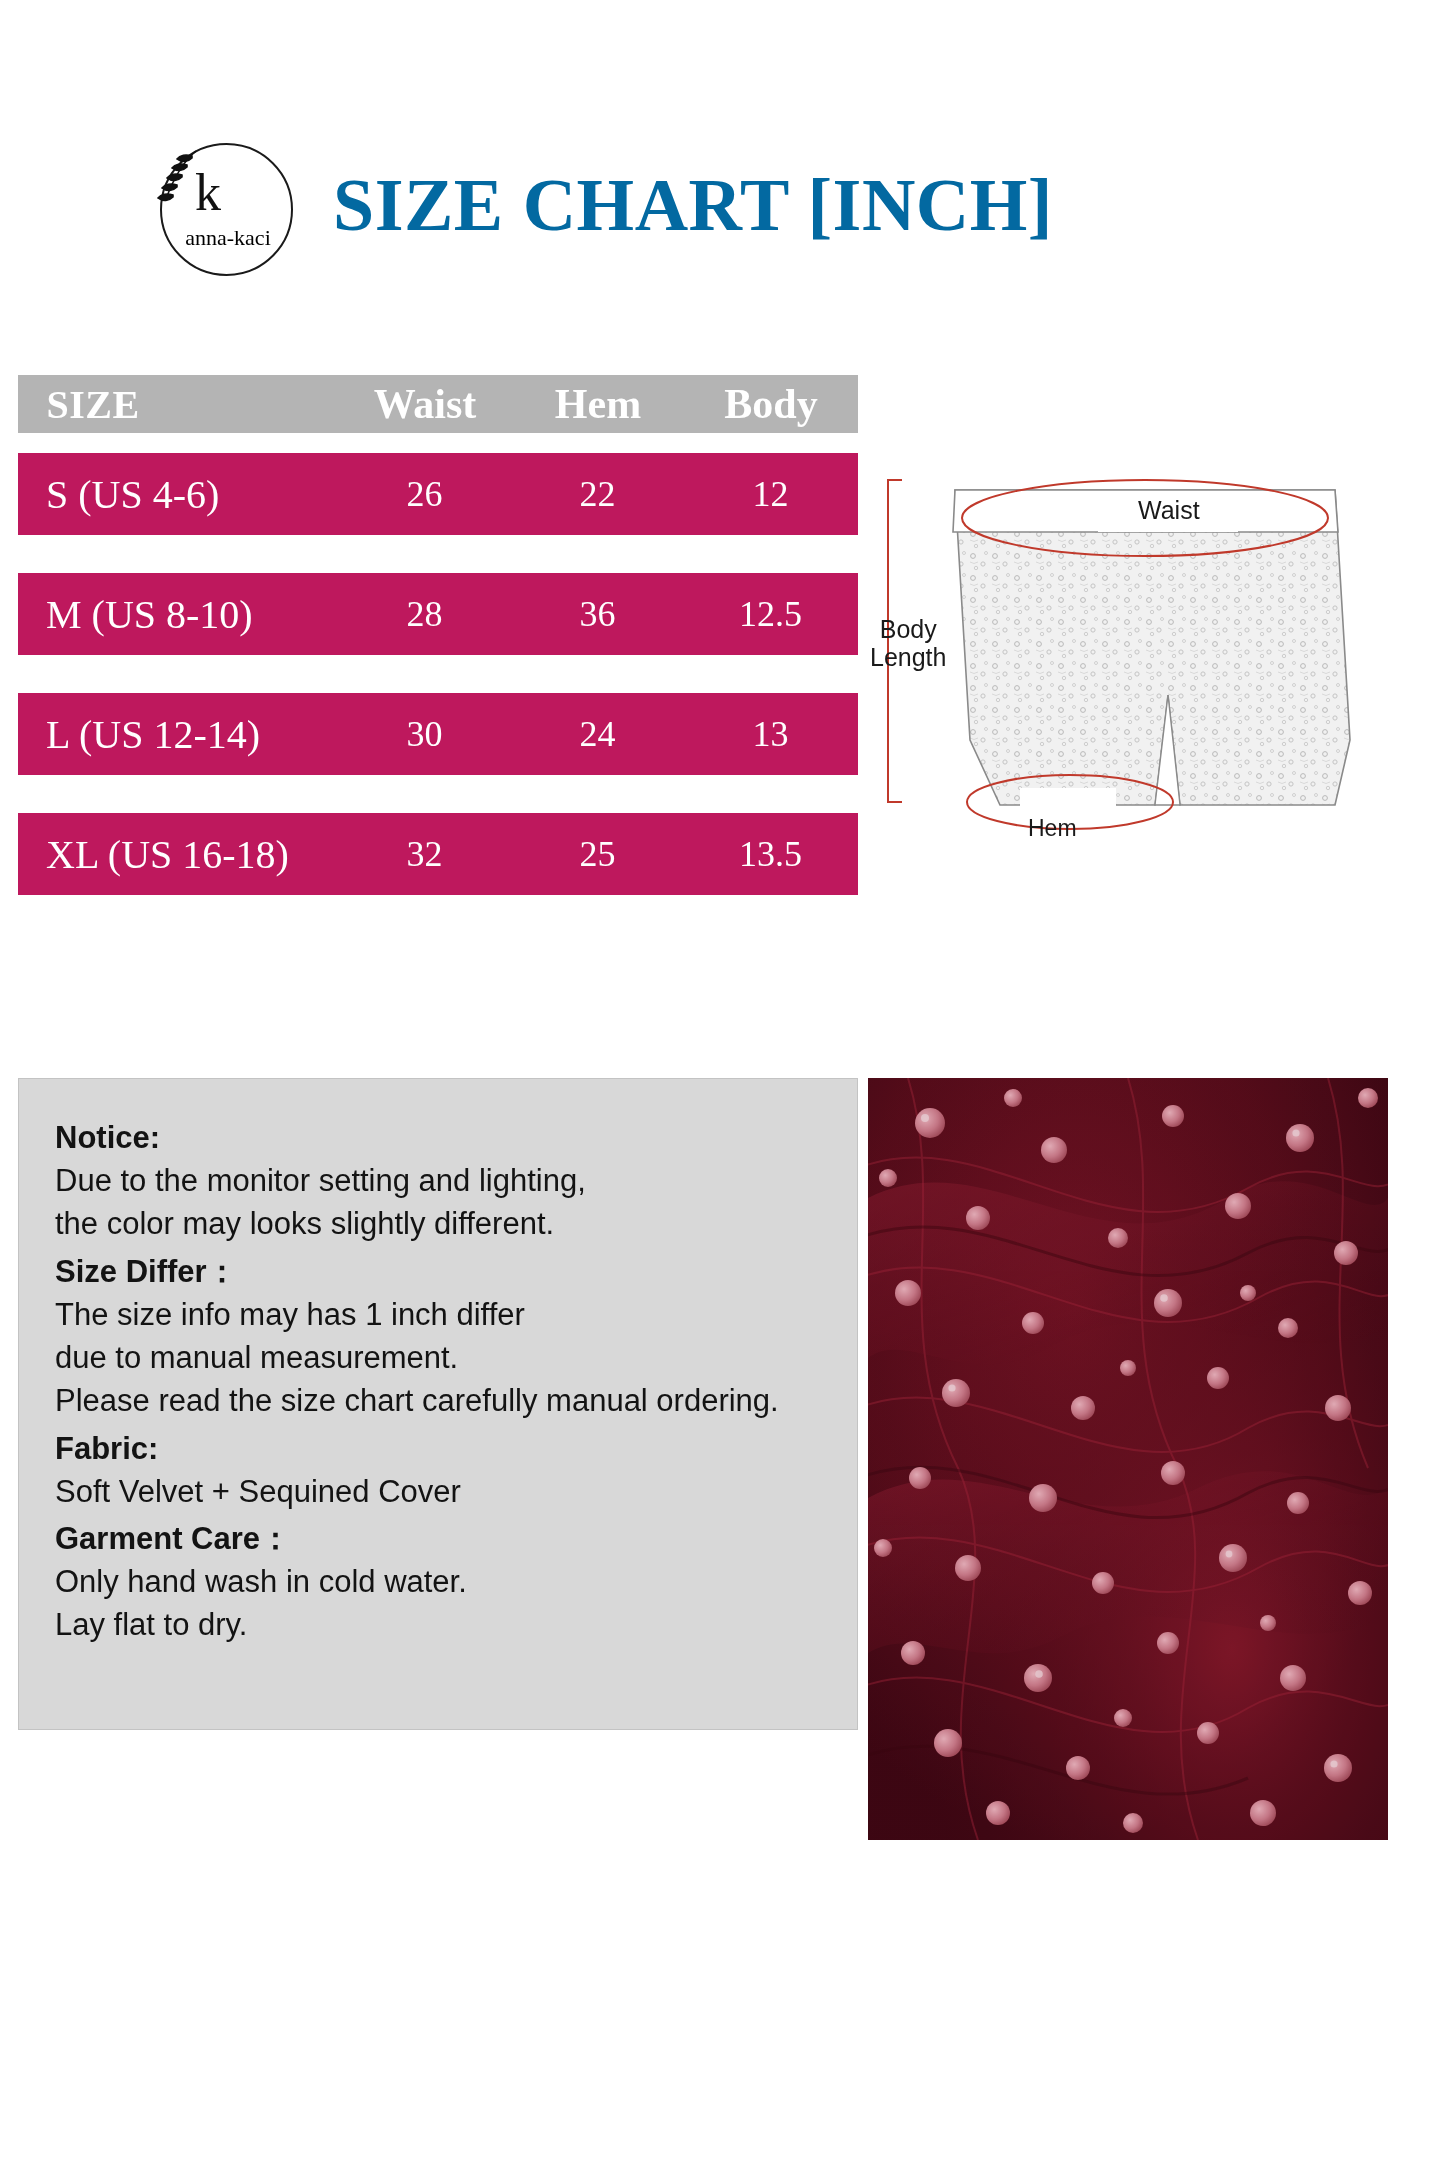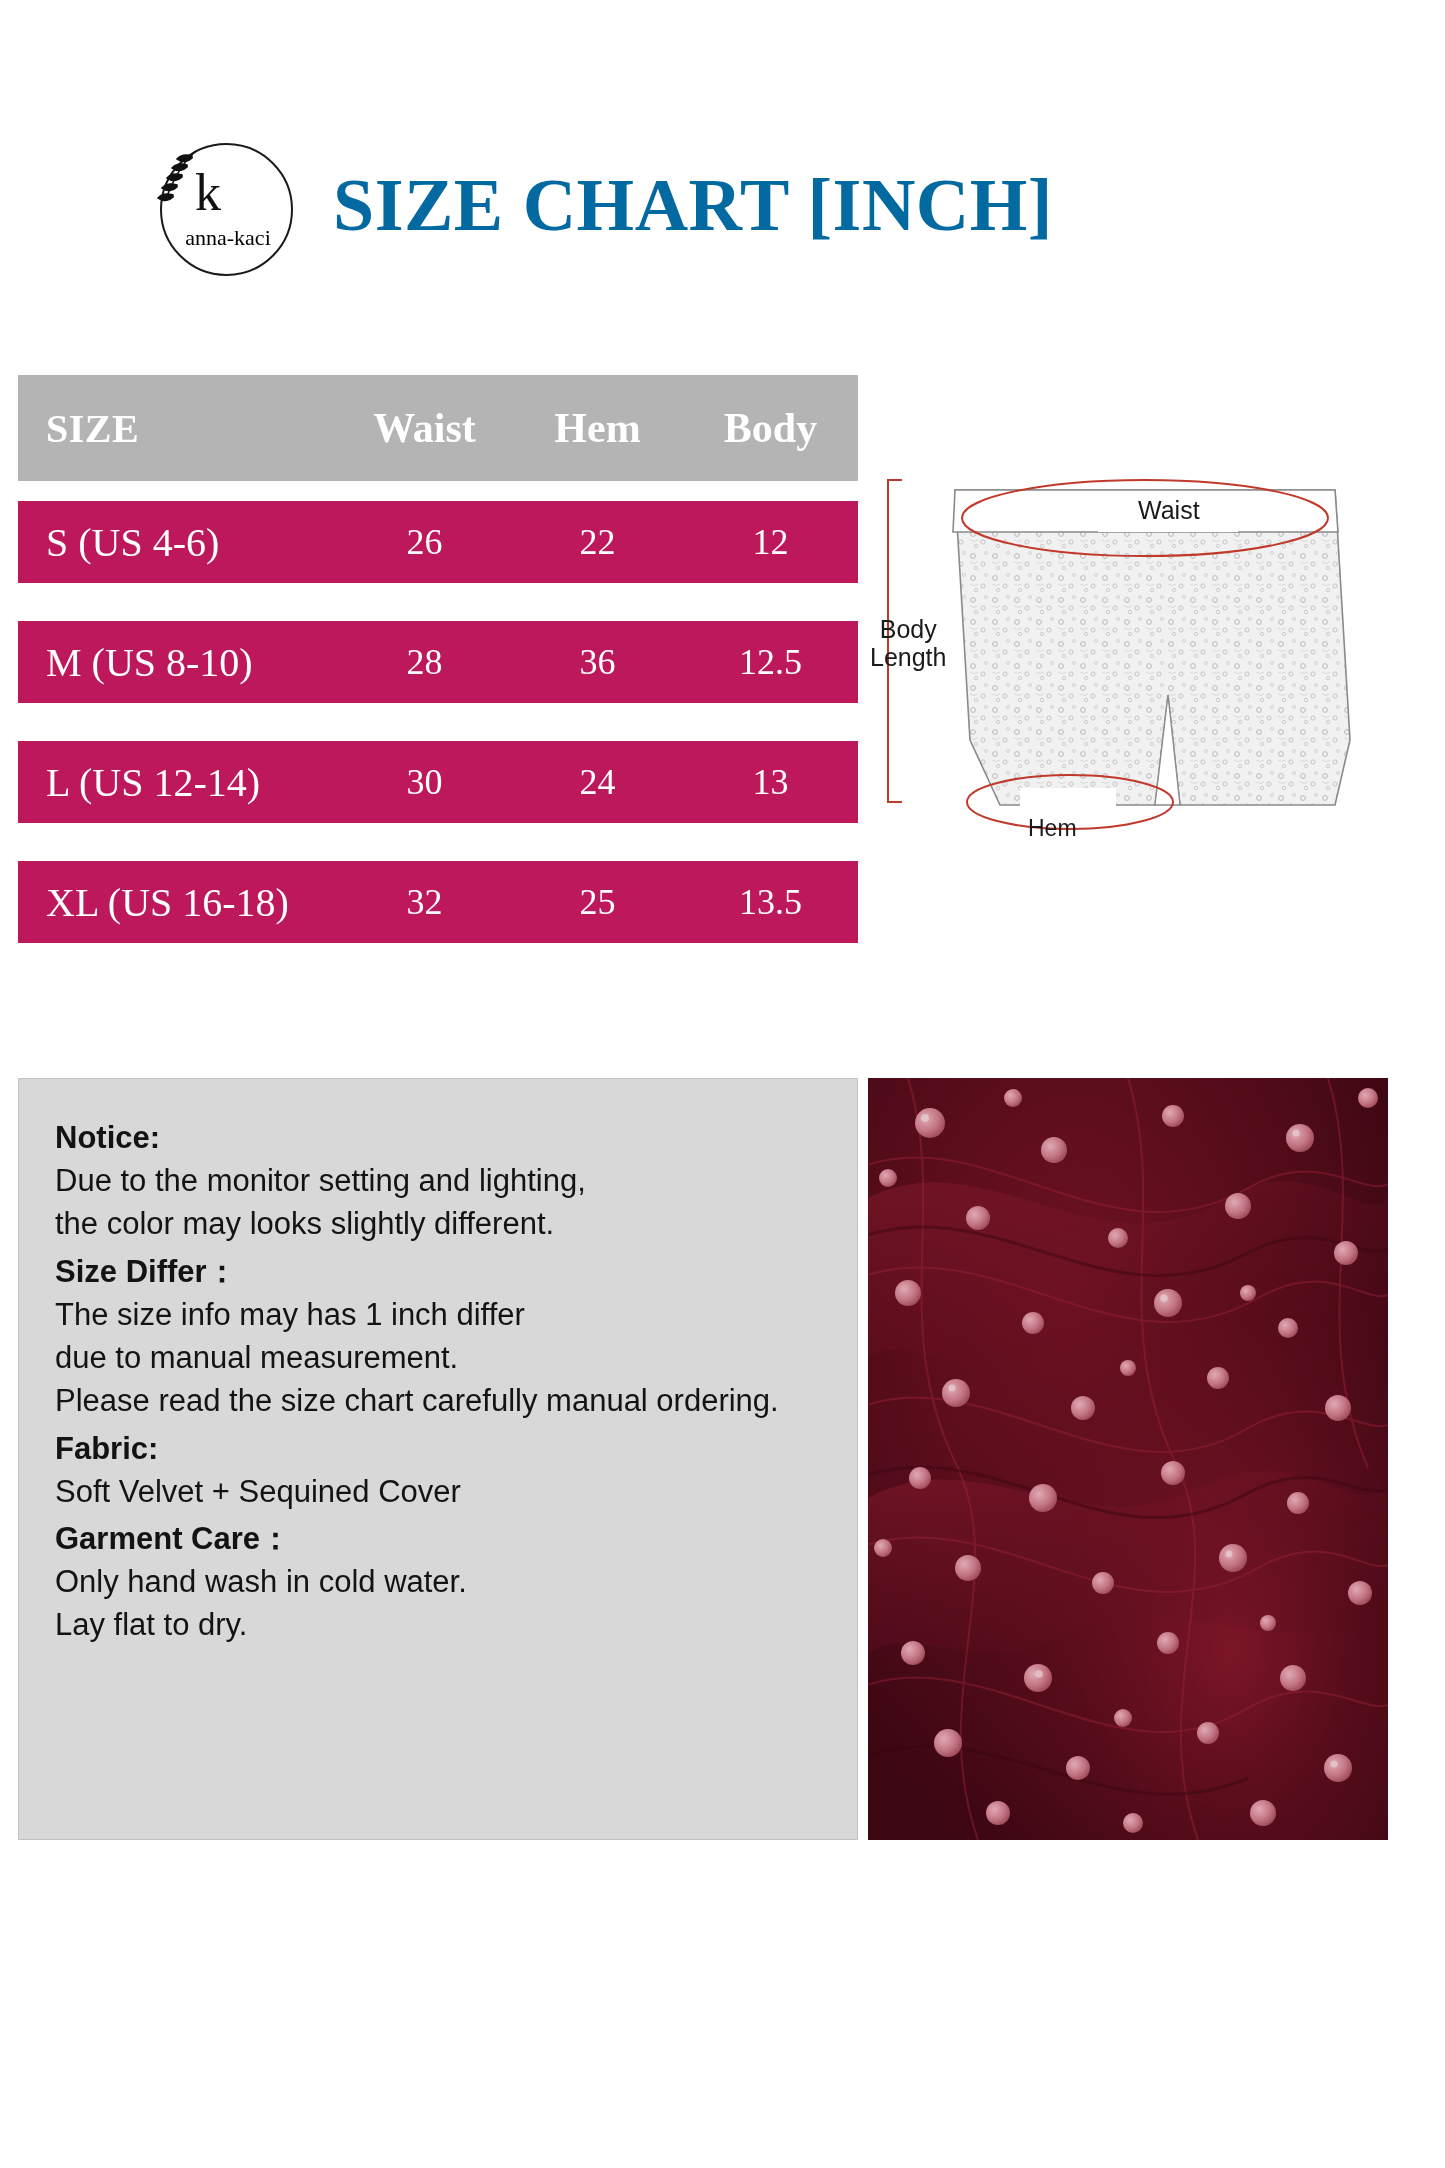--- a/index.html
+++ b/index.html
@@ -96,22 +96,23 @@
     width: 840px;
   }
   .trow {
     display: flex;
     align-items: center;
     width: 840px;
     box-sizing: border-box;
   }
   .thead {
     background: #b4b4b4;
-    height: 106px;
+    height: 58px;
     margin-bottom: 20px;
+    justify-content: center;
   }
   .tbody-row {
     background: #be185d;
     height: 82px;
     margin-bottom: 38px;
   }
   .cell-size {
     width: 320px;
     padding-left: 28px;
     box-sizing: border-box;
@@ -155,21 +156,21 @@
   .lbl-waist { left: 258px; top: 56px; }
   .lbl-hem   { left: 148px; top: 375px; font-size: 23px; }
   .lbl-body  { left: -10px; top: 175px; line-height: 1.12; }
 
   
   .notice {
     position: absolute;
     left: 18px;
     top: 1078px;
     width: 840px;
-    height: 762px;
+    height: 652px;
     background: #d8d8d8;
     border: 1px solid #c3c3c3;
     box-sizing: border-box;
     padding: 32px 36px 0 36px;
   }
   .notice p {
     margin: 0 0 2px 0;
     font-family: "Liberation Sans", sans-serif;
     font-size: 31px;
     line-height: 1.33;

